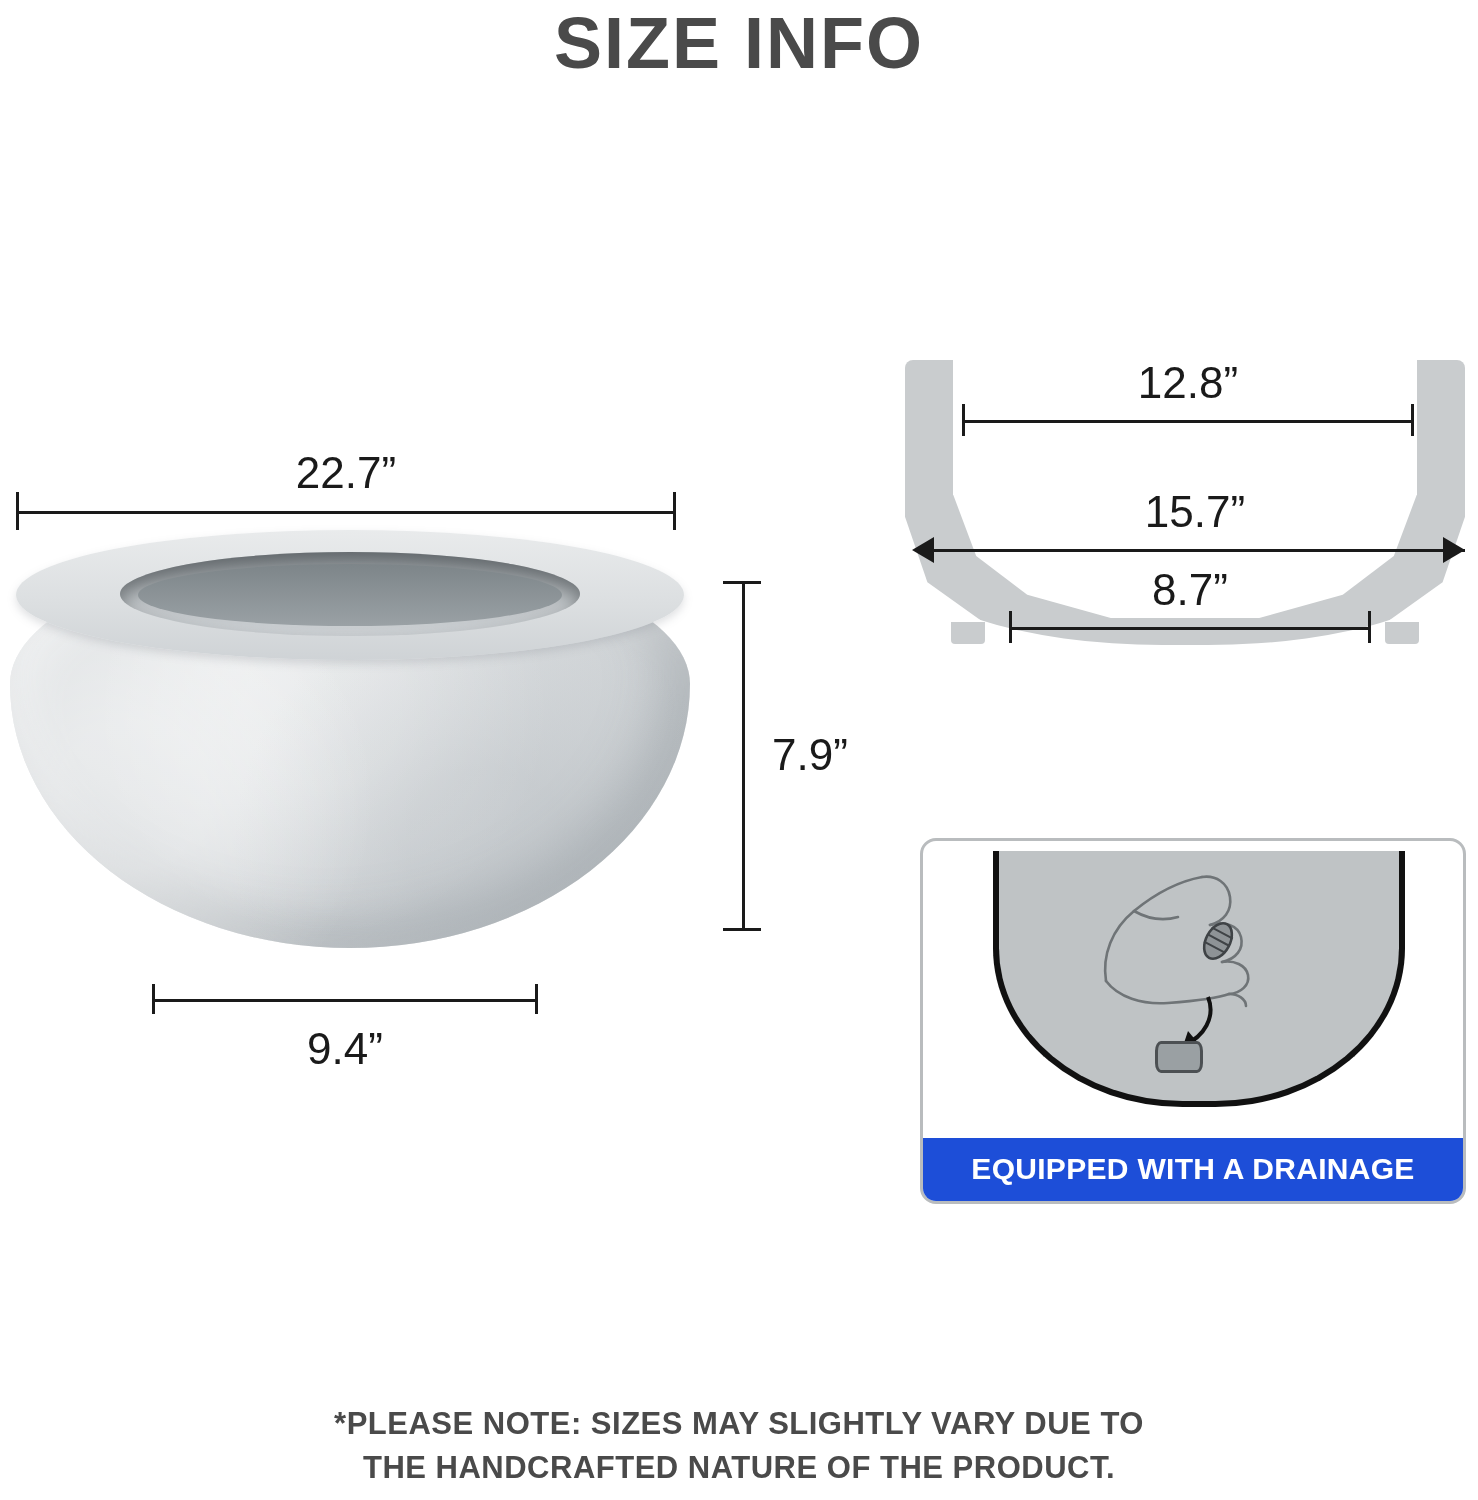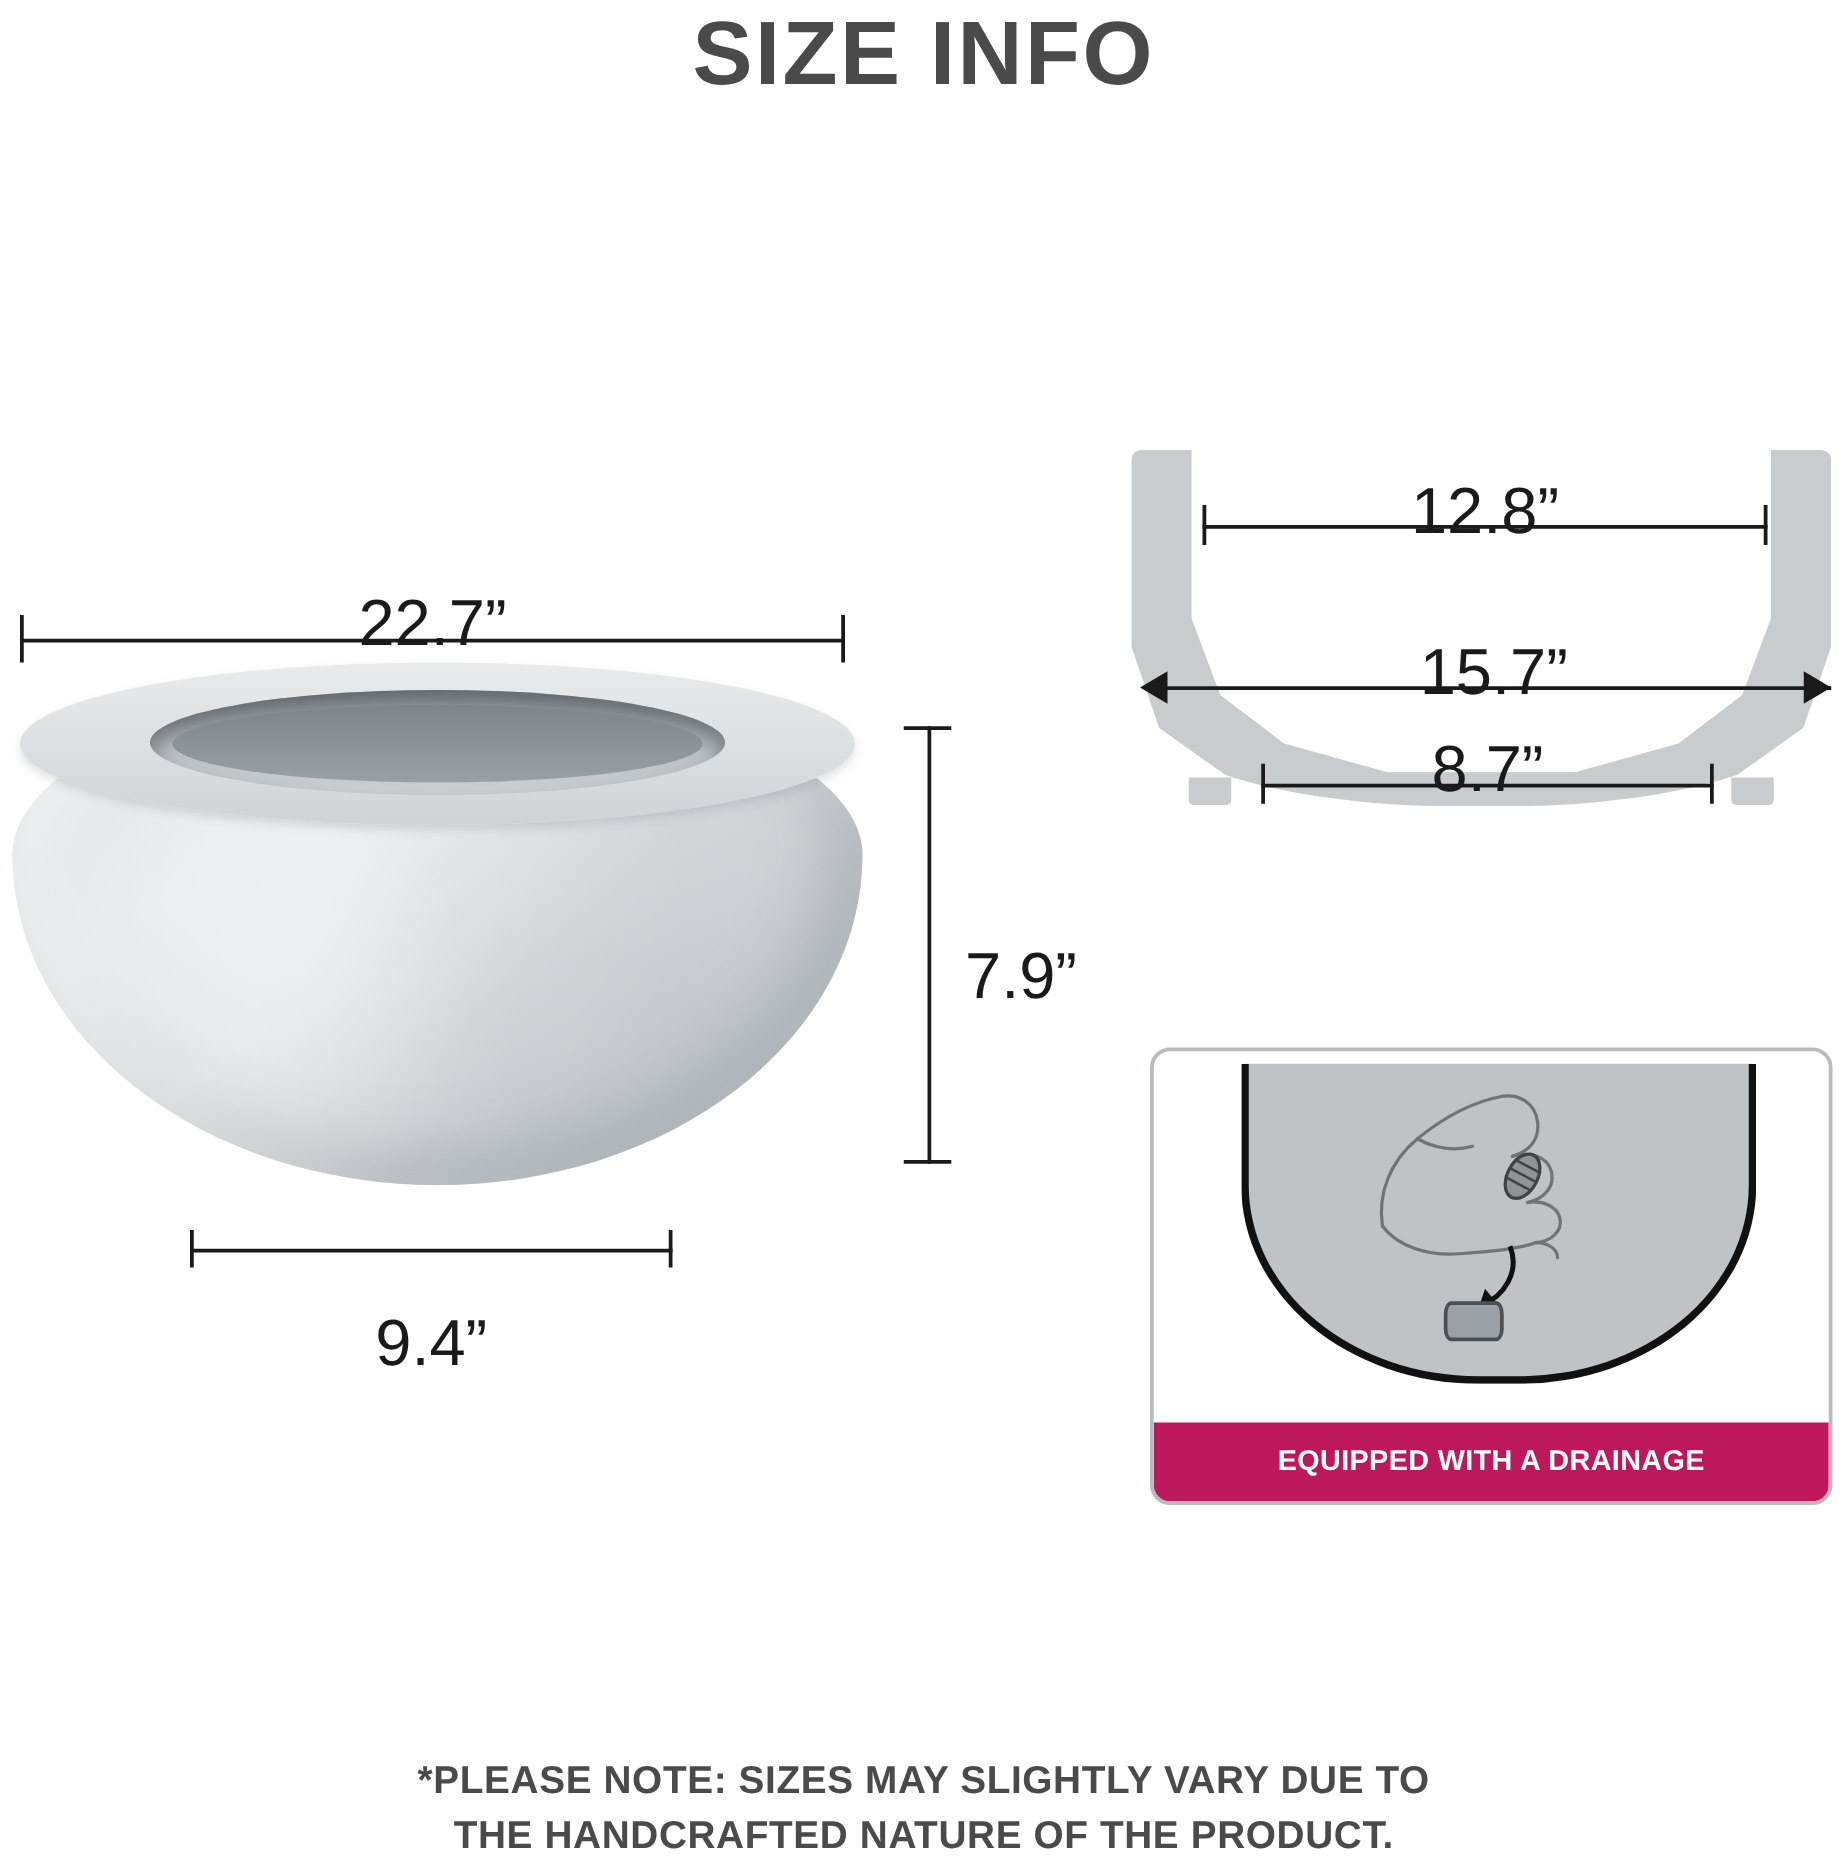--- a/index.html
+++ b/index.html
@@ -107,26 +107,25 @@
     width: 0;
     border-left: 3px solid #1a1a1a;
   }
   .tick-h {
     position: absolute;
     height: 0;
     border-top: 3px solid #1a1a1a;
   }
   .dim-label {
     position: absolute;
-    font-size: 52px;
+    font-size: 44px;
     font-weight: normal;
     color: #1a1a1a;
     font-family: "Liberation Sans", sans-serif;
     white-space: nowrap;
-    margin-top: 21px;
   }
 
   
   #dim-top-line { left: 16px; top: 511px; width: 660px; }
   #dim-top-tick-l { left: 16px; top: 492px; height: 38px; }
   #dim-top-tick-r { left: 673px; top: 492px; height: 38px; }
   #dim-top-label { left: 0px; top: 448px; width: 692px; text-align: center; }
 
   
   #dim-h-line { left: 742px; top: 581px; height: 350px; }
@@ -254,24 +253,24 @@
     left: 175px;
     top: 22px;
     width: 185px;
     height: 150px;
   }
   .drain-caption {
     position: absolute;
     left: 0;
     bottom: 0;
     width: 540px;
-    background: #be185d;
+    background: #1d4ed8;
     color: #ffffff;
     text-align: center;
-    font-size: 23px;
+    font-size: 30px;
     font-weight: bold;
     line-height: 37px;
     padding: 12px 0 14px 0;
     letter-spacing: 0.3px;
   }
 
   
   .footnote {
     position: absolute;
     left: 0;

